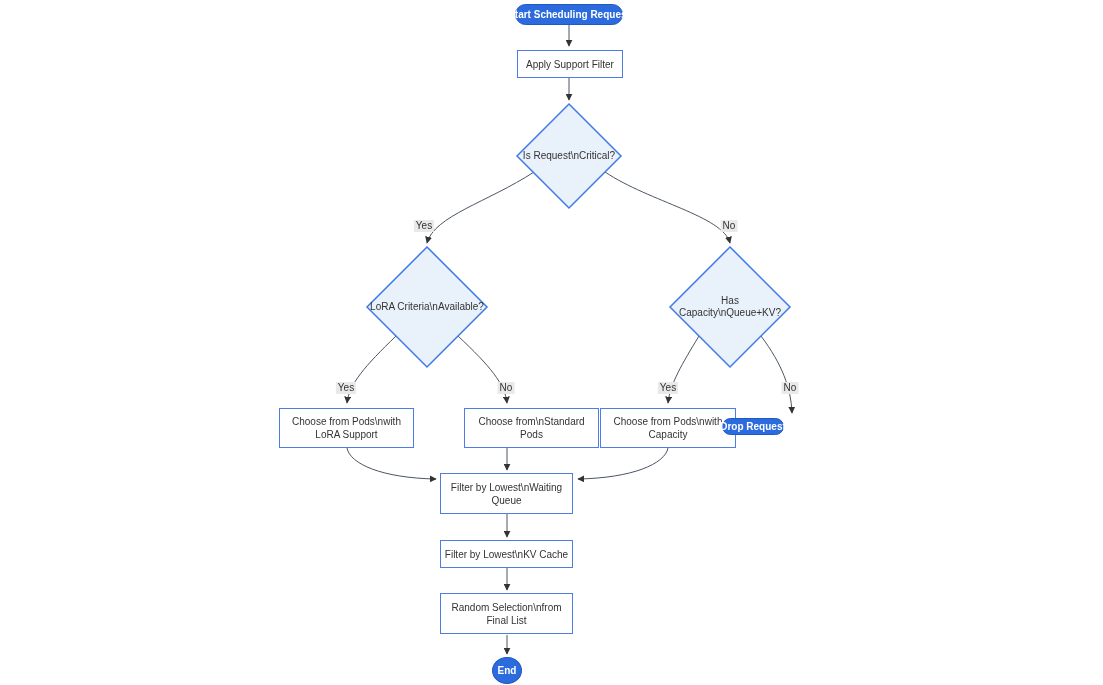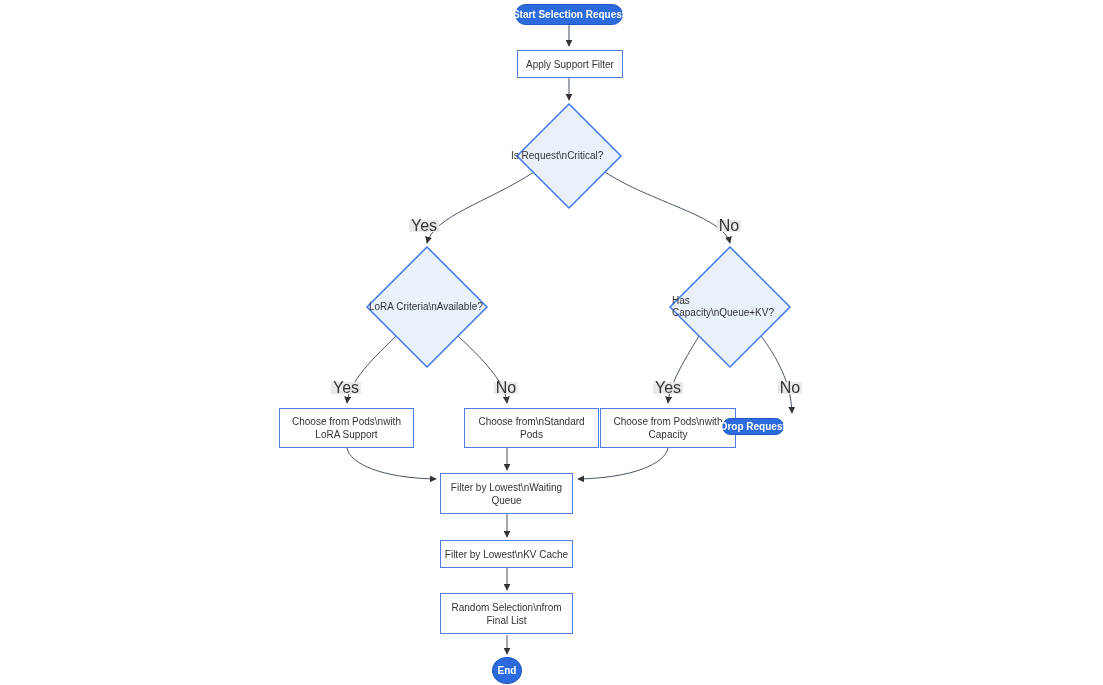--- a/index.html
+++ b/index.html
@@ -13,25 +13,25 @@
     text-align:center;font-size:10px;line-height:13px;color:#333333;
     white-space:pre-line;box-sizing:border-box;
   }
   .rect{background:#ffffff;border:1.4px solid #4d7de4;}
   .pill{
     background:#2b6bdd;color:#ffffff;font-weight:600;border-radius:12px;
     border:1px solid #2159c4;white-space:nowrap;
   }
   .diamond-label{
     position:absolute;width:116px;transform:translate(-50%,-50%);
-    text-align:left;font-size:10px;line-height:12px;color:#333333;white-space:pre-line;
+    text-align:center;font-size:10px;line-height:12px;color:#333333;white-space:pre-line;
   }
   .edge-label{
     position:absolute;transform:translate(-50%,-50%);
-    background:#e9e9e9;color:#333333;font-size:16px;line-height:12px;padding:0 2px;
+    background:#e9e9e9;color:#333333;font-size:10px;line-height:12px;padding:0 2px;
   }
 </style>
 </head>
 <body>
 
 <div id="canvas">
 
   <svg id="edges" viewBox="0 0 1103 685">
     <defs>
       <marker id="arrow" viewBox="0 0 10 10" refX="9" refY="5" markerWidth="7" markerHeight="7" orient="auto-start-reverse">
@@ -54,21 +54,21 @@
       <path d="M507,568 L507,590" marker-end="url(#arrow)"></path>
       <path d="M507,635 L507,654" marker-end="url(#arrow)"></path>
     </g>
     <g fill="#e9f2fb" stroke="#3f7ae8" stroke-width="1.5">
       <polygon points="569,104 621,156 569,208 517,156"></polygon>
       <polygon points="427,247 487,307 427,367 367,307"></polygon>
       <polygon points="730,247 790,307 730,367 670,307"></polygon>
     </g>
   </svg>
 
-  <div class="node pill" style="left:515px;top:4px;width:108px;height:21px;">Start Selection Request</div>
+  <div class="node pill" style="left:515px;top:4px;width:108px;height:21px;">Start Scheduling Request</div>
 
   <div class="node rect" style="left:517px;top:50px;width:106px;height:28px;">Apply Support Filter</div>
 
   <div class="diamond-label" style="left:569px;top:156px;">Is Request\nCritical?</div>
 
   <div class="diamond-label" style="left:427px;top:307px;">LoRA Criteria\nAvailable?</div>
 
   <div class="diamond-label" style="left:730px;top:307px;">Has Capacity\nQueue+KV?</div>
 
   <div class="node rect" style="left:279px;top:408px;width:135px;height:40px;">Choose from Pods\nwith

